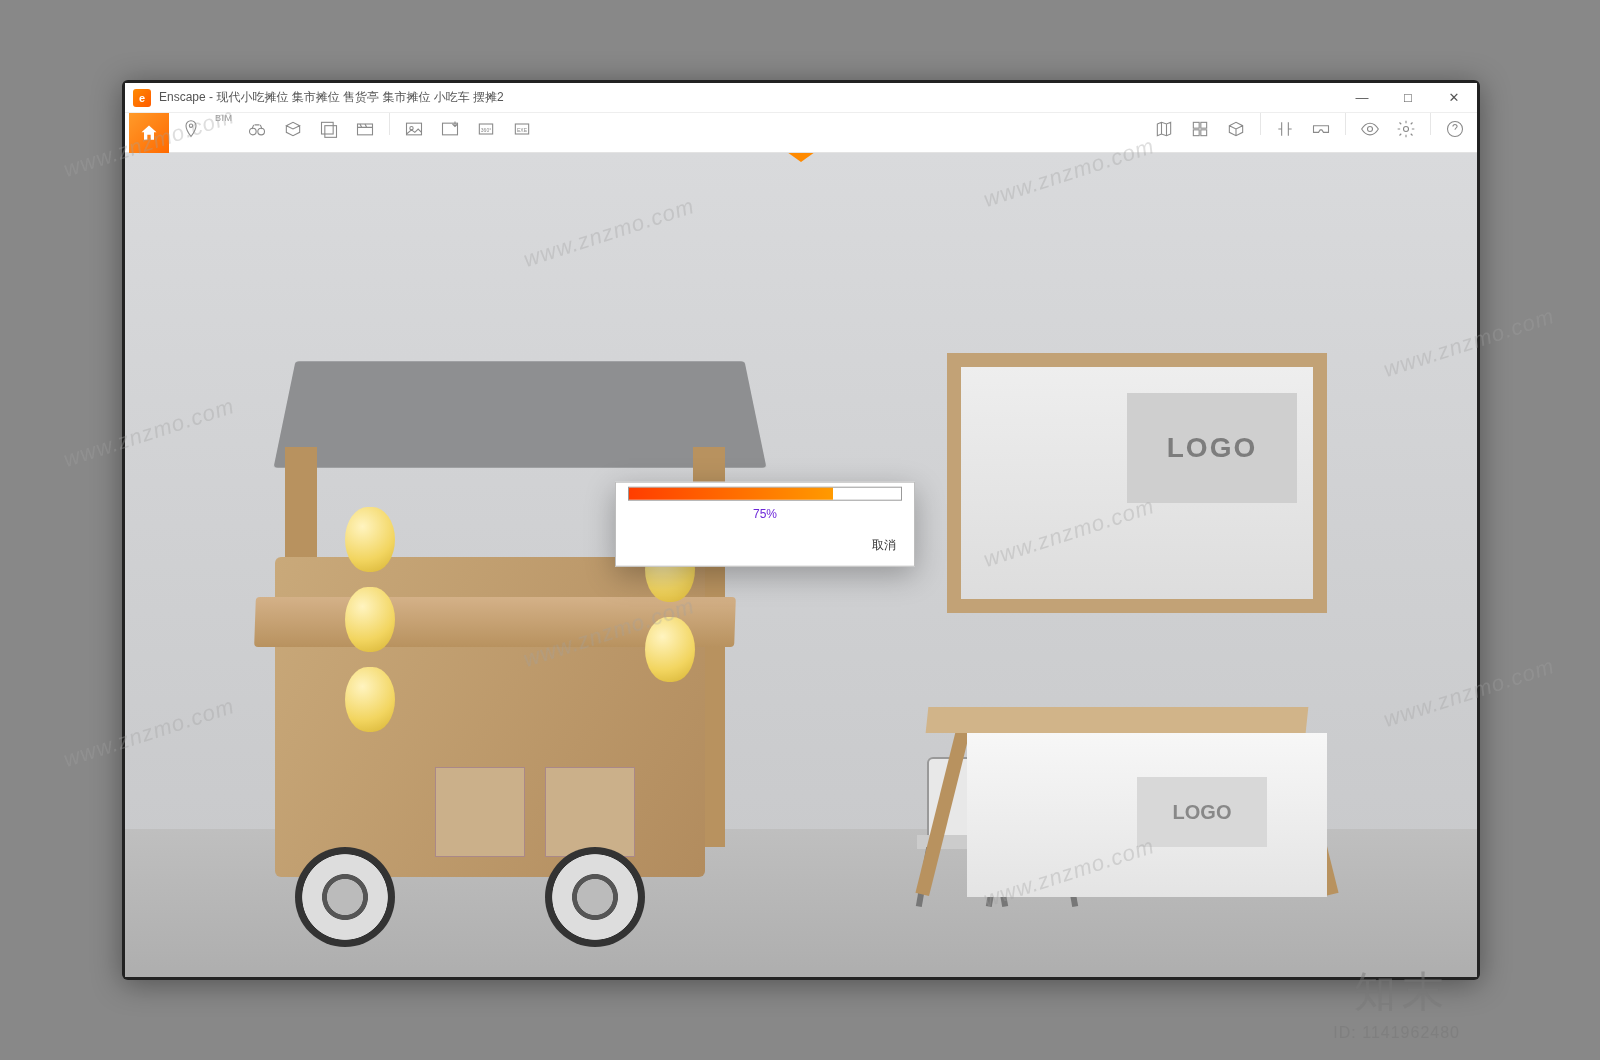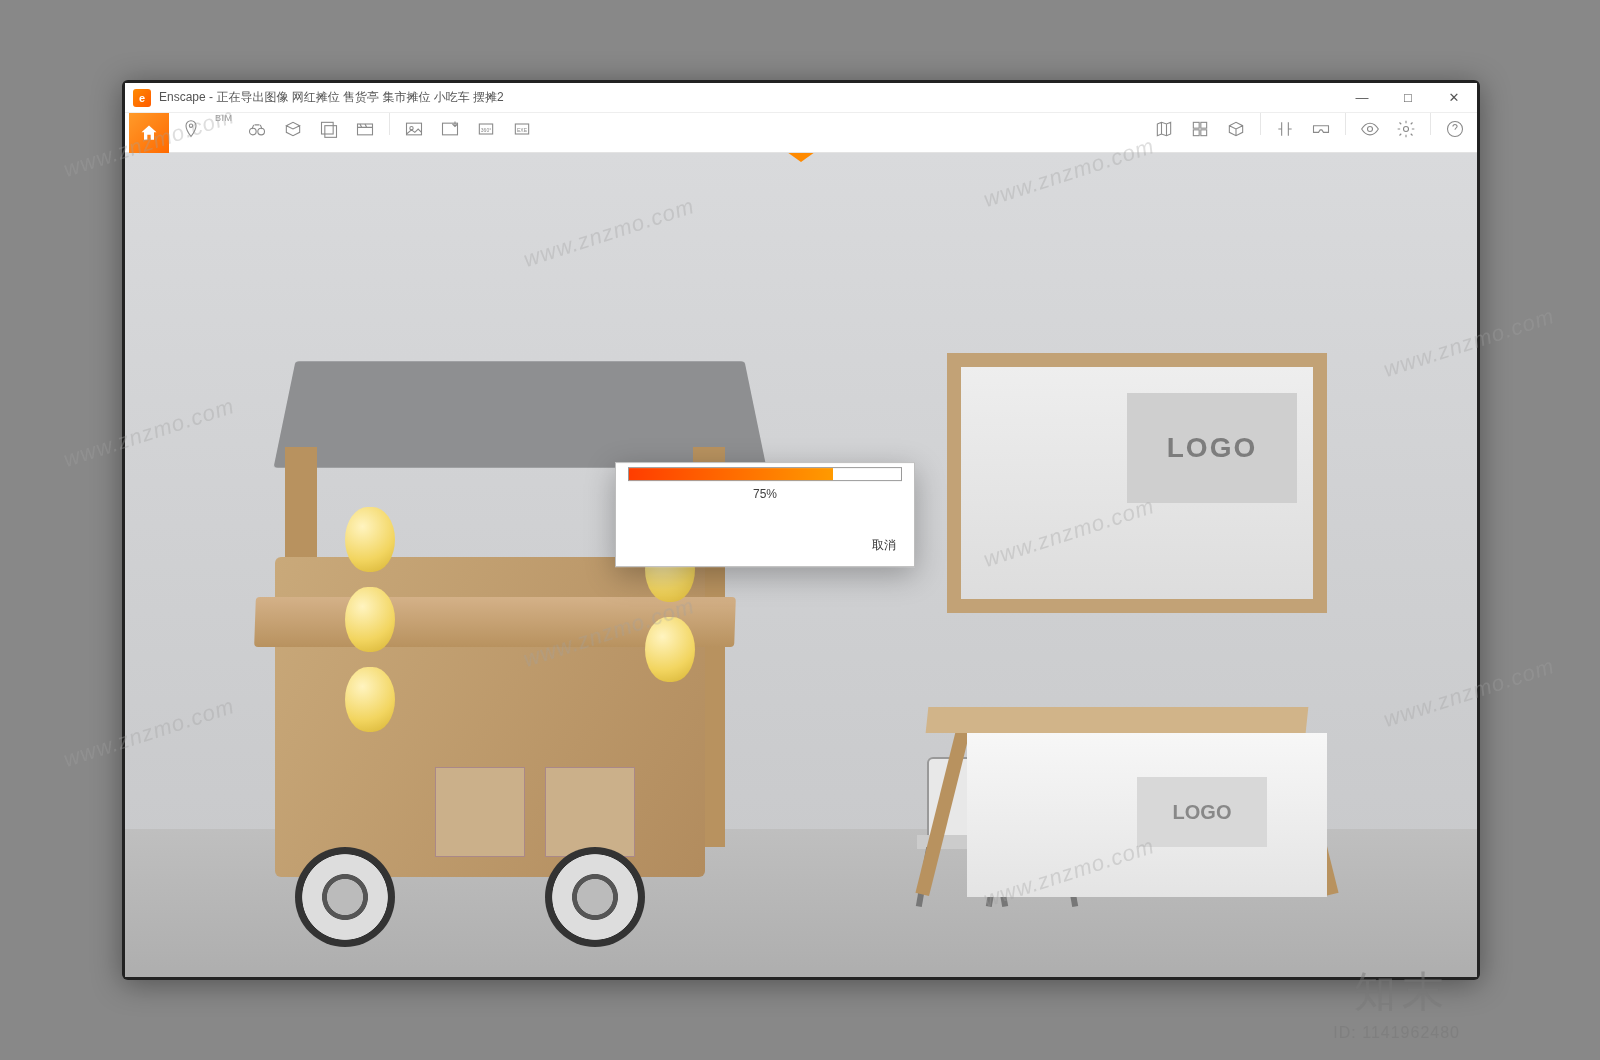--- a/index.html
+++ b/index.html
@@ -72,37 +72,37 @@
 
   
   .vp-chevron { position:absolute; top:-1px; left:50%; transform:translateX(-50%); width:28px; height:12px; }
   .vp-chevron::before { content:""; position:absolute; left:0; top:0; border-left:14px solid transparent; border-right:14px solid transparent; border-top:10px solid #ff8a00; }
 
   
   .dialog { position:absolute; left:50%; top:50%; transform:translate(-62%,-98%); width:300px; background:#fff; border:1px solid #bdbdbd; box-shadow:0 8px 28px rgba(0,0,0,0.28); font-size:12px; color:#333; }
   .dialog .dlg-title { padding:10px 12px 6px; font-weight:bold; }
   .dialog .bar-outer { margin:4px 12px 2px; height:14px; border:1px solid #9a9a9a; background:#fff; position:relative; }
   .dialog .bar-inner { position:absolute; left:0; top:0; bottom:0; background:linear-gradient(90deg,#ff3d00,#ff9a00); }
-  .dialog .pct { text-align:center; padding:4px 0 8px; font-size:12px; color:#404040; }
+  .dialog .pct { text-align:center; padding:4px 0 8px; font-size:12px; color:#6d28d9; }
   .dialog .btn-row { display:flex; justify-content:flex-end; padding:6px 12px 10px; }
-  .dialog .cancel { font-size:12px; color:#333; padding:2px 6px; cursor:pointer;margin-top:20px; }
+  .dialog .cancel { font-size:12px; color:#333; padding:2px 6px; cursor:pointer; }
 </style>
 </head>
 <body>
 
 <div class="stage">
   <div class="outer-frame">
     <div class="app-window">
 
       <div class="titlebar">
         <div class="app-icon">
             <span>e</span>
           </div>
         <div class="title-text">
-          <span>Enscape</span><span> - </span><span>正在导出图像 网红摊位 售货亭 集市摊位 小吃车 摆摊2</span>
+          <span>Enscape</span><span> - </span><span>现代小吃摊位 集市摊位 售货亭 集市摊位 小吃车 摆摊2</span>
         </div>
         <div class="spacer"></div>
         <div class="winbtns">
           <div class="winbtn">
               <span>—</span>
             </div>
           <div class="winbtn">
               <span>□</span>
             </div>
           <div class="winbtn close">

